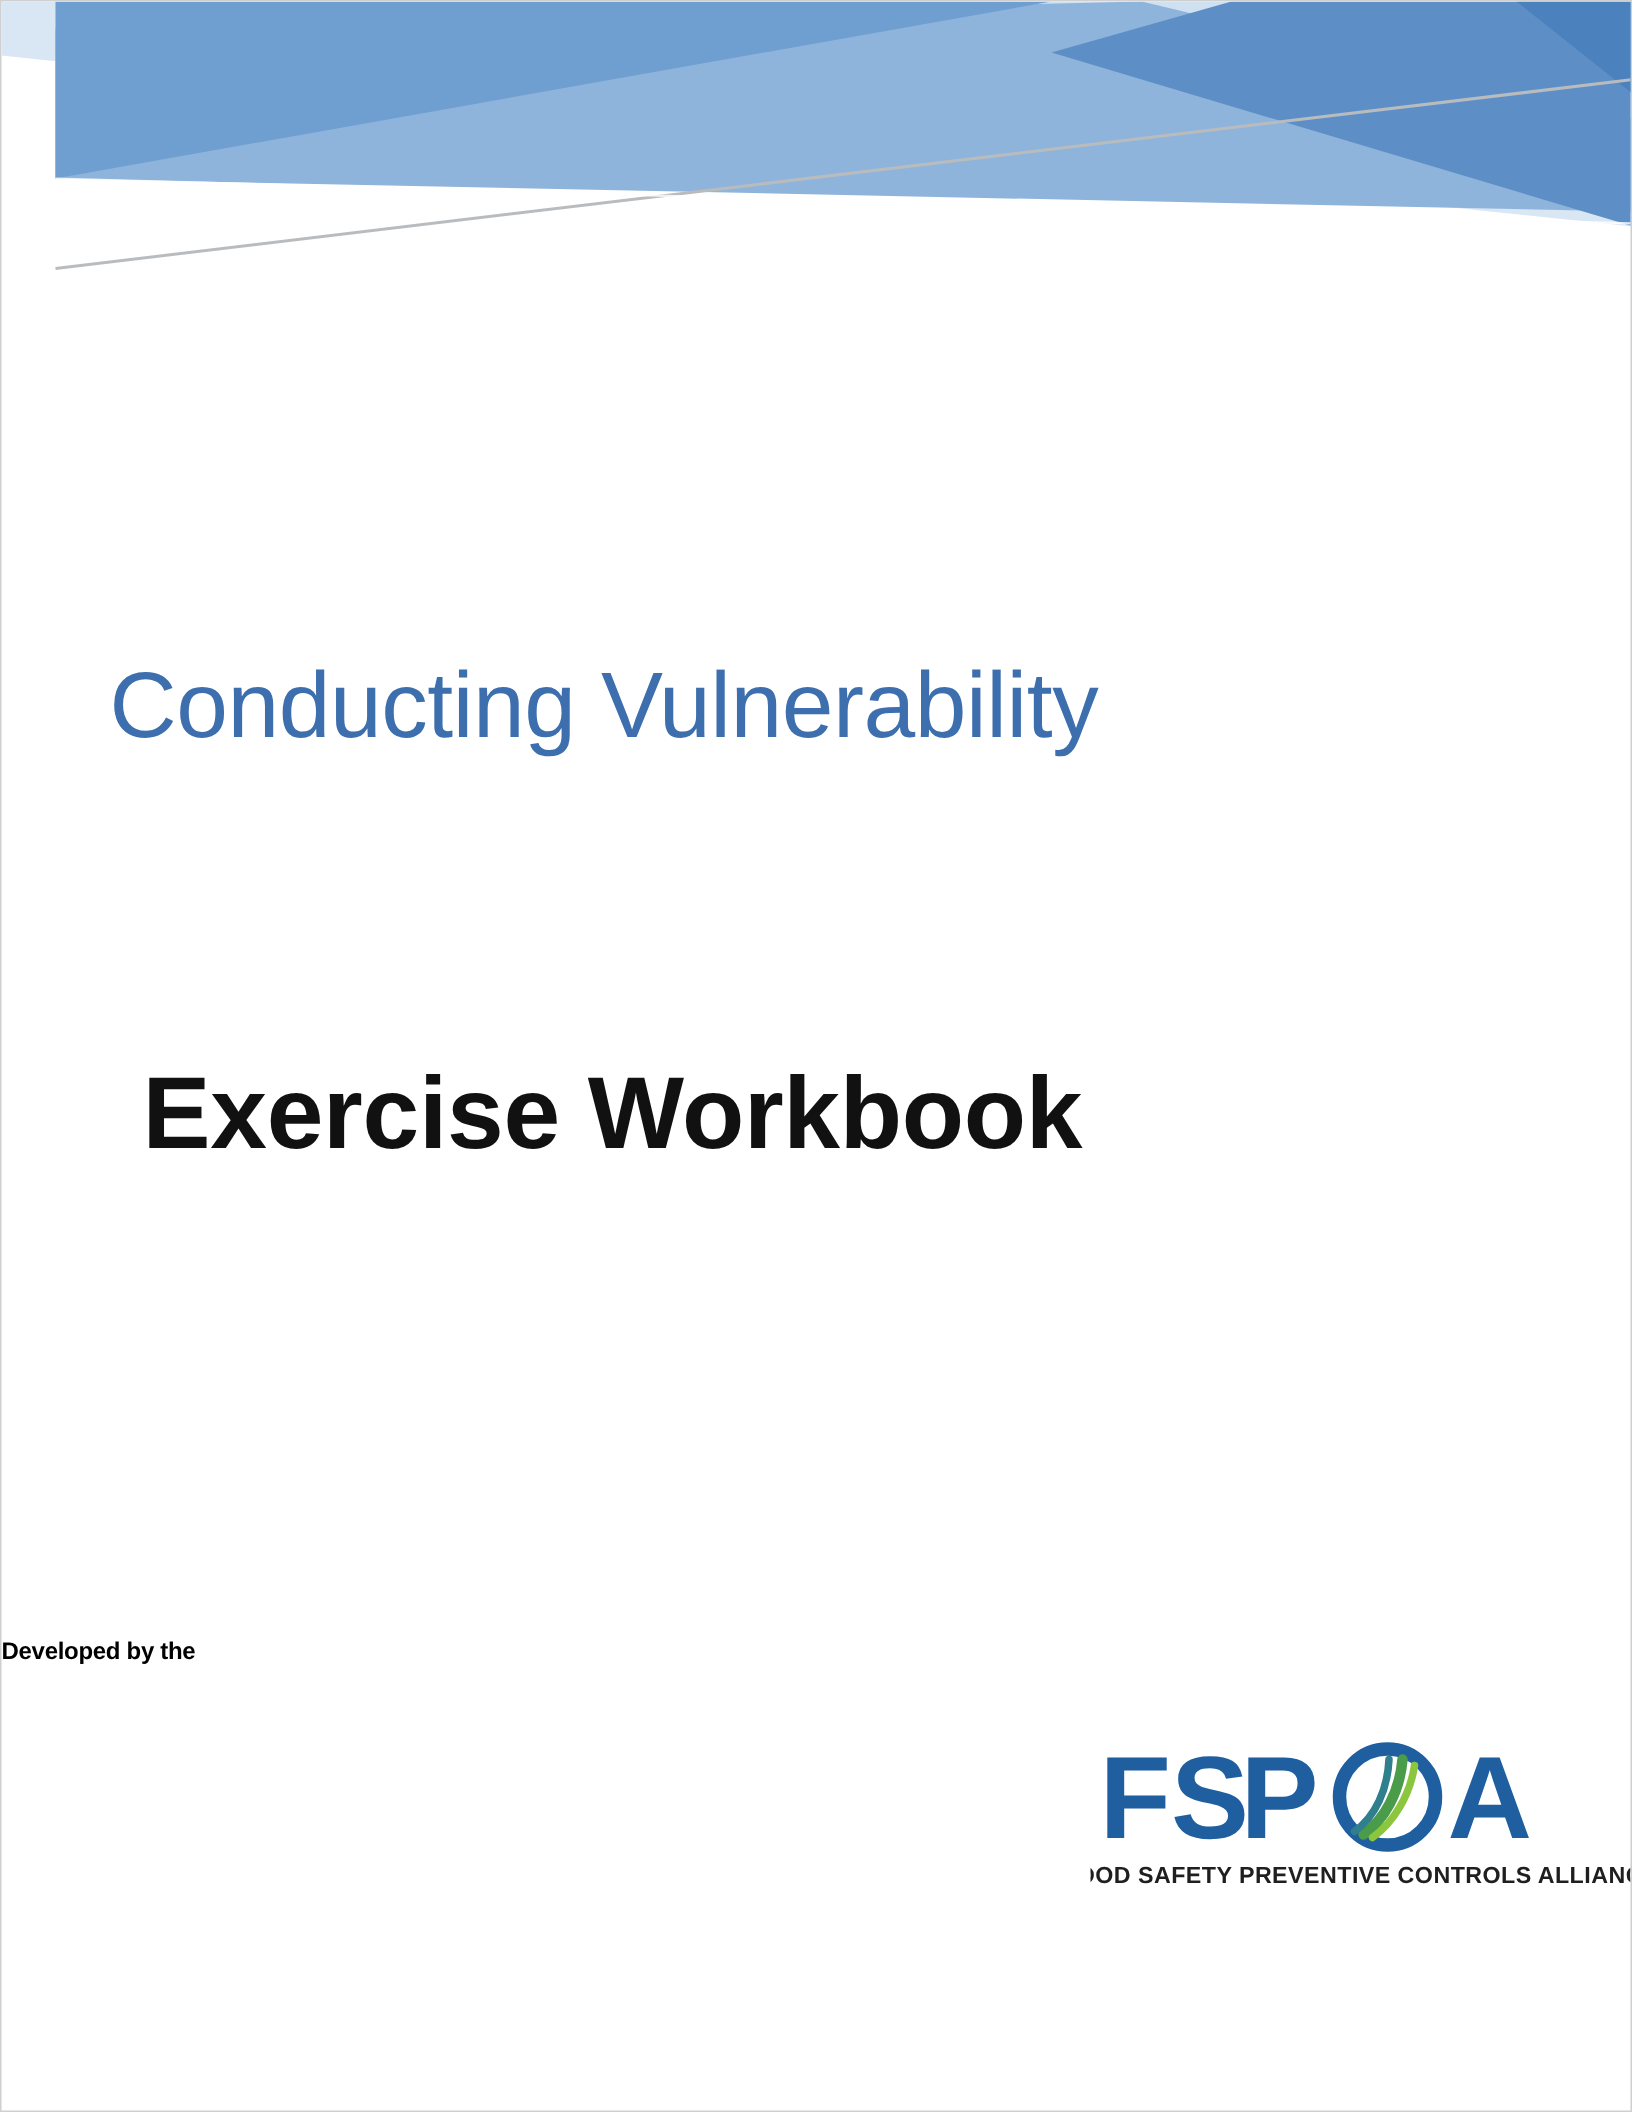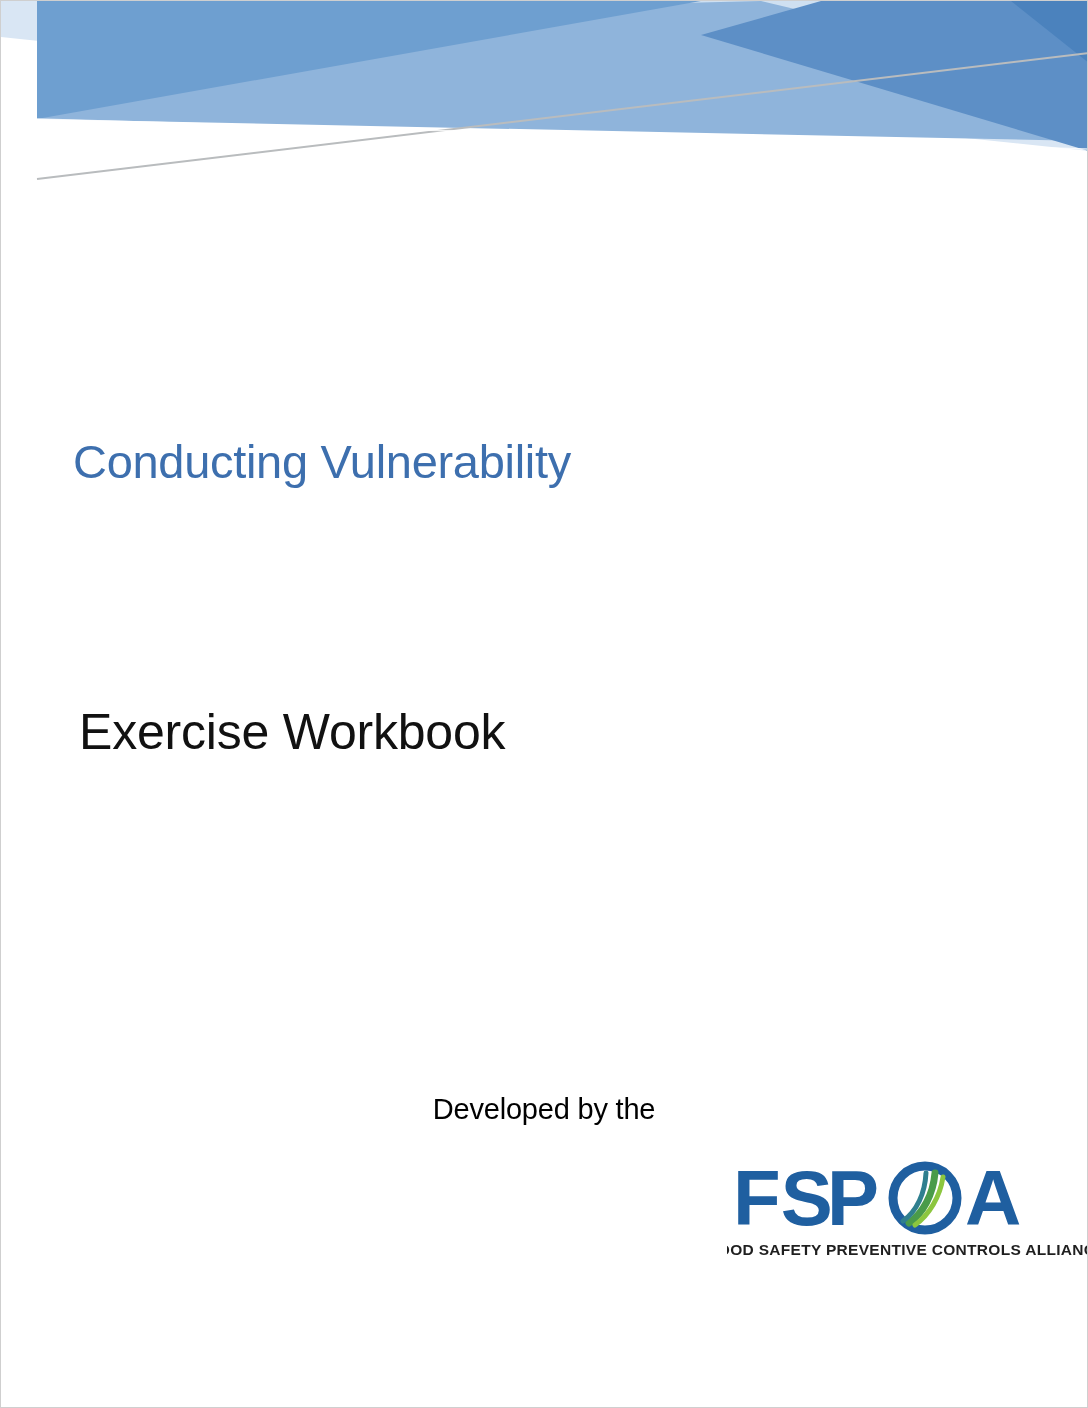--- a/index.html
+++ b/index.html
@@ -33,46 +33,46 @@
     display: block;
   }
   
   .title-block {
     position: absolute;
     left: 72px;
     top: 432px;
     width: 720px;
   }
   .doc-title {
-    font-size: 47px;
+    font-size: 62px;
     line-height: 1.22;
     color: #3d6fae;
     font-weight: 400;
     letter-spacing: -0.3px;
     margin: 0;
   }
   .doc-subtitle {
     position: absolute;
-    left: 78px;
+    left: 94px;
     top: 702px;
-    font-size: 50px;
+    font-size: 68px;
     color: #111111;
-    font-weight: 400;
+    font-weight: 700;
     letter-spacing: -0.2px;
     margin: 0;
   }
   
   .developed-by {
     position: absolute;
     left: 0;
     right: 0;
     top: 1092px;
-    text-align: center;
-    font-size: 29px;
-    font-weight: normal;
+    text-align: left;
+    font-size: 16px;
+    font-weight: bold;
     color: #000000;
     letter-spacing: -0.2px;
   }
   .logo-wrap {
     position: absolute;
     left: 0;
     right: 0;
     top: 1150px;
     text-align: right;
   }

